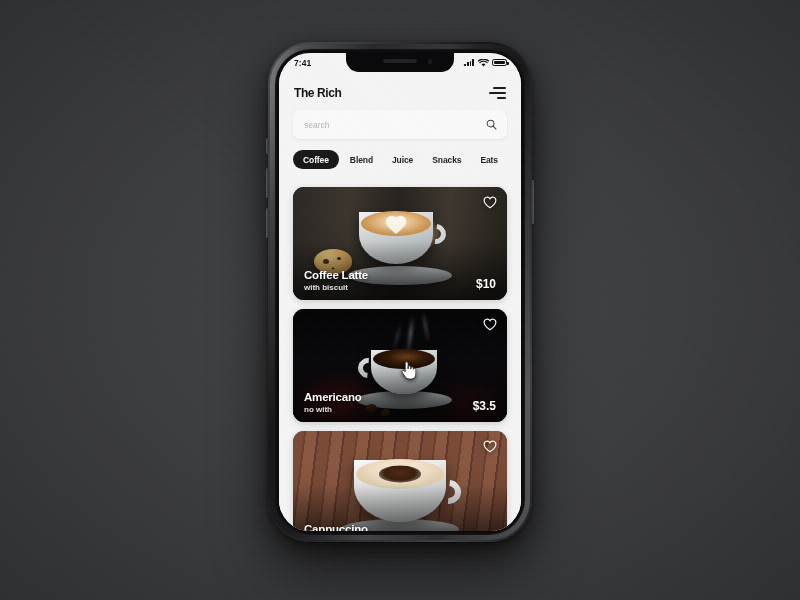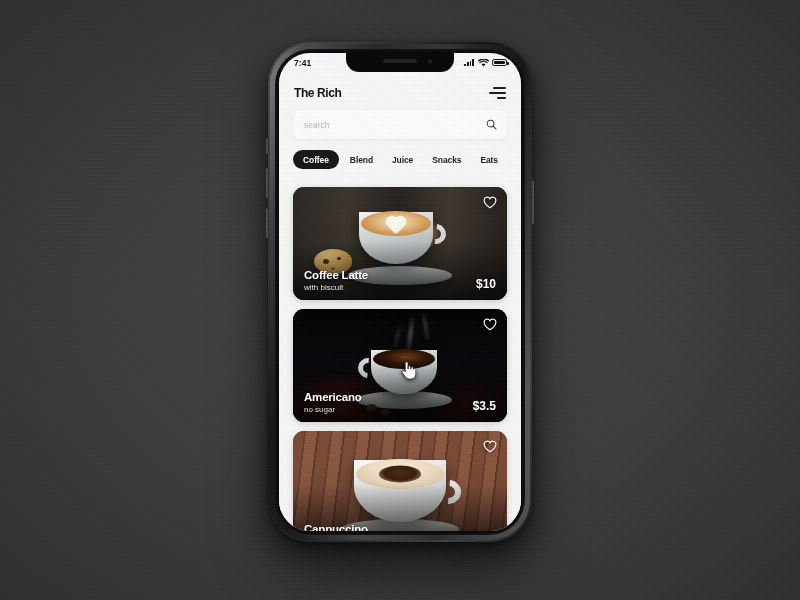--- a/index.html
+++ b/index.html
@@ -212,20 +212,21 @@
     position:absolute; left:11px; bottom:8px; z-index:3;
   }
   .card-name {
     font-size:11.5px; font-weight:bold; color:#fff;
     letter-spacing:-.2px; line-height:1.25;
     text-shadow:0 1px 3px rgba(0,0,0,.6);
   }
   .card-sub {
     font-size:8px; color:#e2e2e2; margin-top:1px;
     text-shadow:0 1px 3px rgba(0,0,0,.6);
+    font-weight:bold;
   }
   .card-price {
     position:absolute; right:11px; bottom:9px; z-index:3;
     font-size:12px; font-weight:bold; color:#fff;
     text-shadow:0 1px 3px rgba(0,0,0,.65);
   }
 
   
   .ph-latte {
     background:
@@ -518,21 +519,21 @@
               </div>
             </div>
             <div class="card-shade"></div>
             <div class="fav">
               <svg width="14" height="13" viewBox="0 0 16 15">
                 <path d="M8 13.6 C8 13.6 1.2 9.4 1.2 4.9 A3.6 3.6 0 0 1 8 3.3 A3.6 3.6 0 0 1 14.8 4.9 C14.8 9.4 8 13.6 8 13.6 Z" fill="none" stroke="#ffffff" stroke-width="1.3"></path>
               </svg>
             </div>
             <div class="card-info">
               <div class="card-name">Americano</div>
-              <div class="card-sub">no sugar</div>
+              <div class="card-sub">no with</div>
             </div>
             <div class="card-price">$3.5</div>
           </div>
 
           <div class="card">
             <div class="card-photo ph-capp">
               <div class="saucer"></div>
               <div class="cup">
                 <div class="foam">
                     <div class="cocoa"></div>

